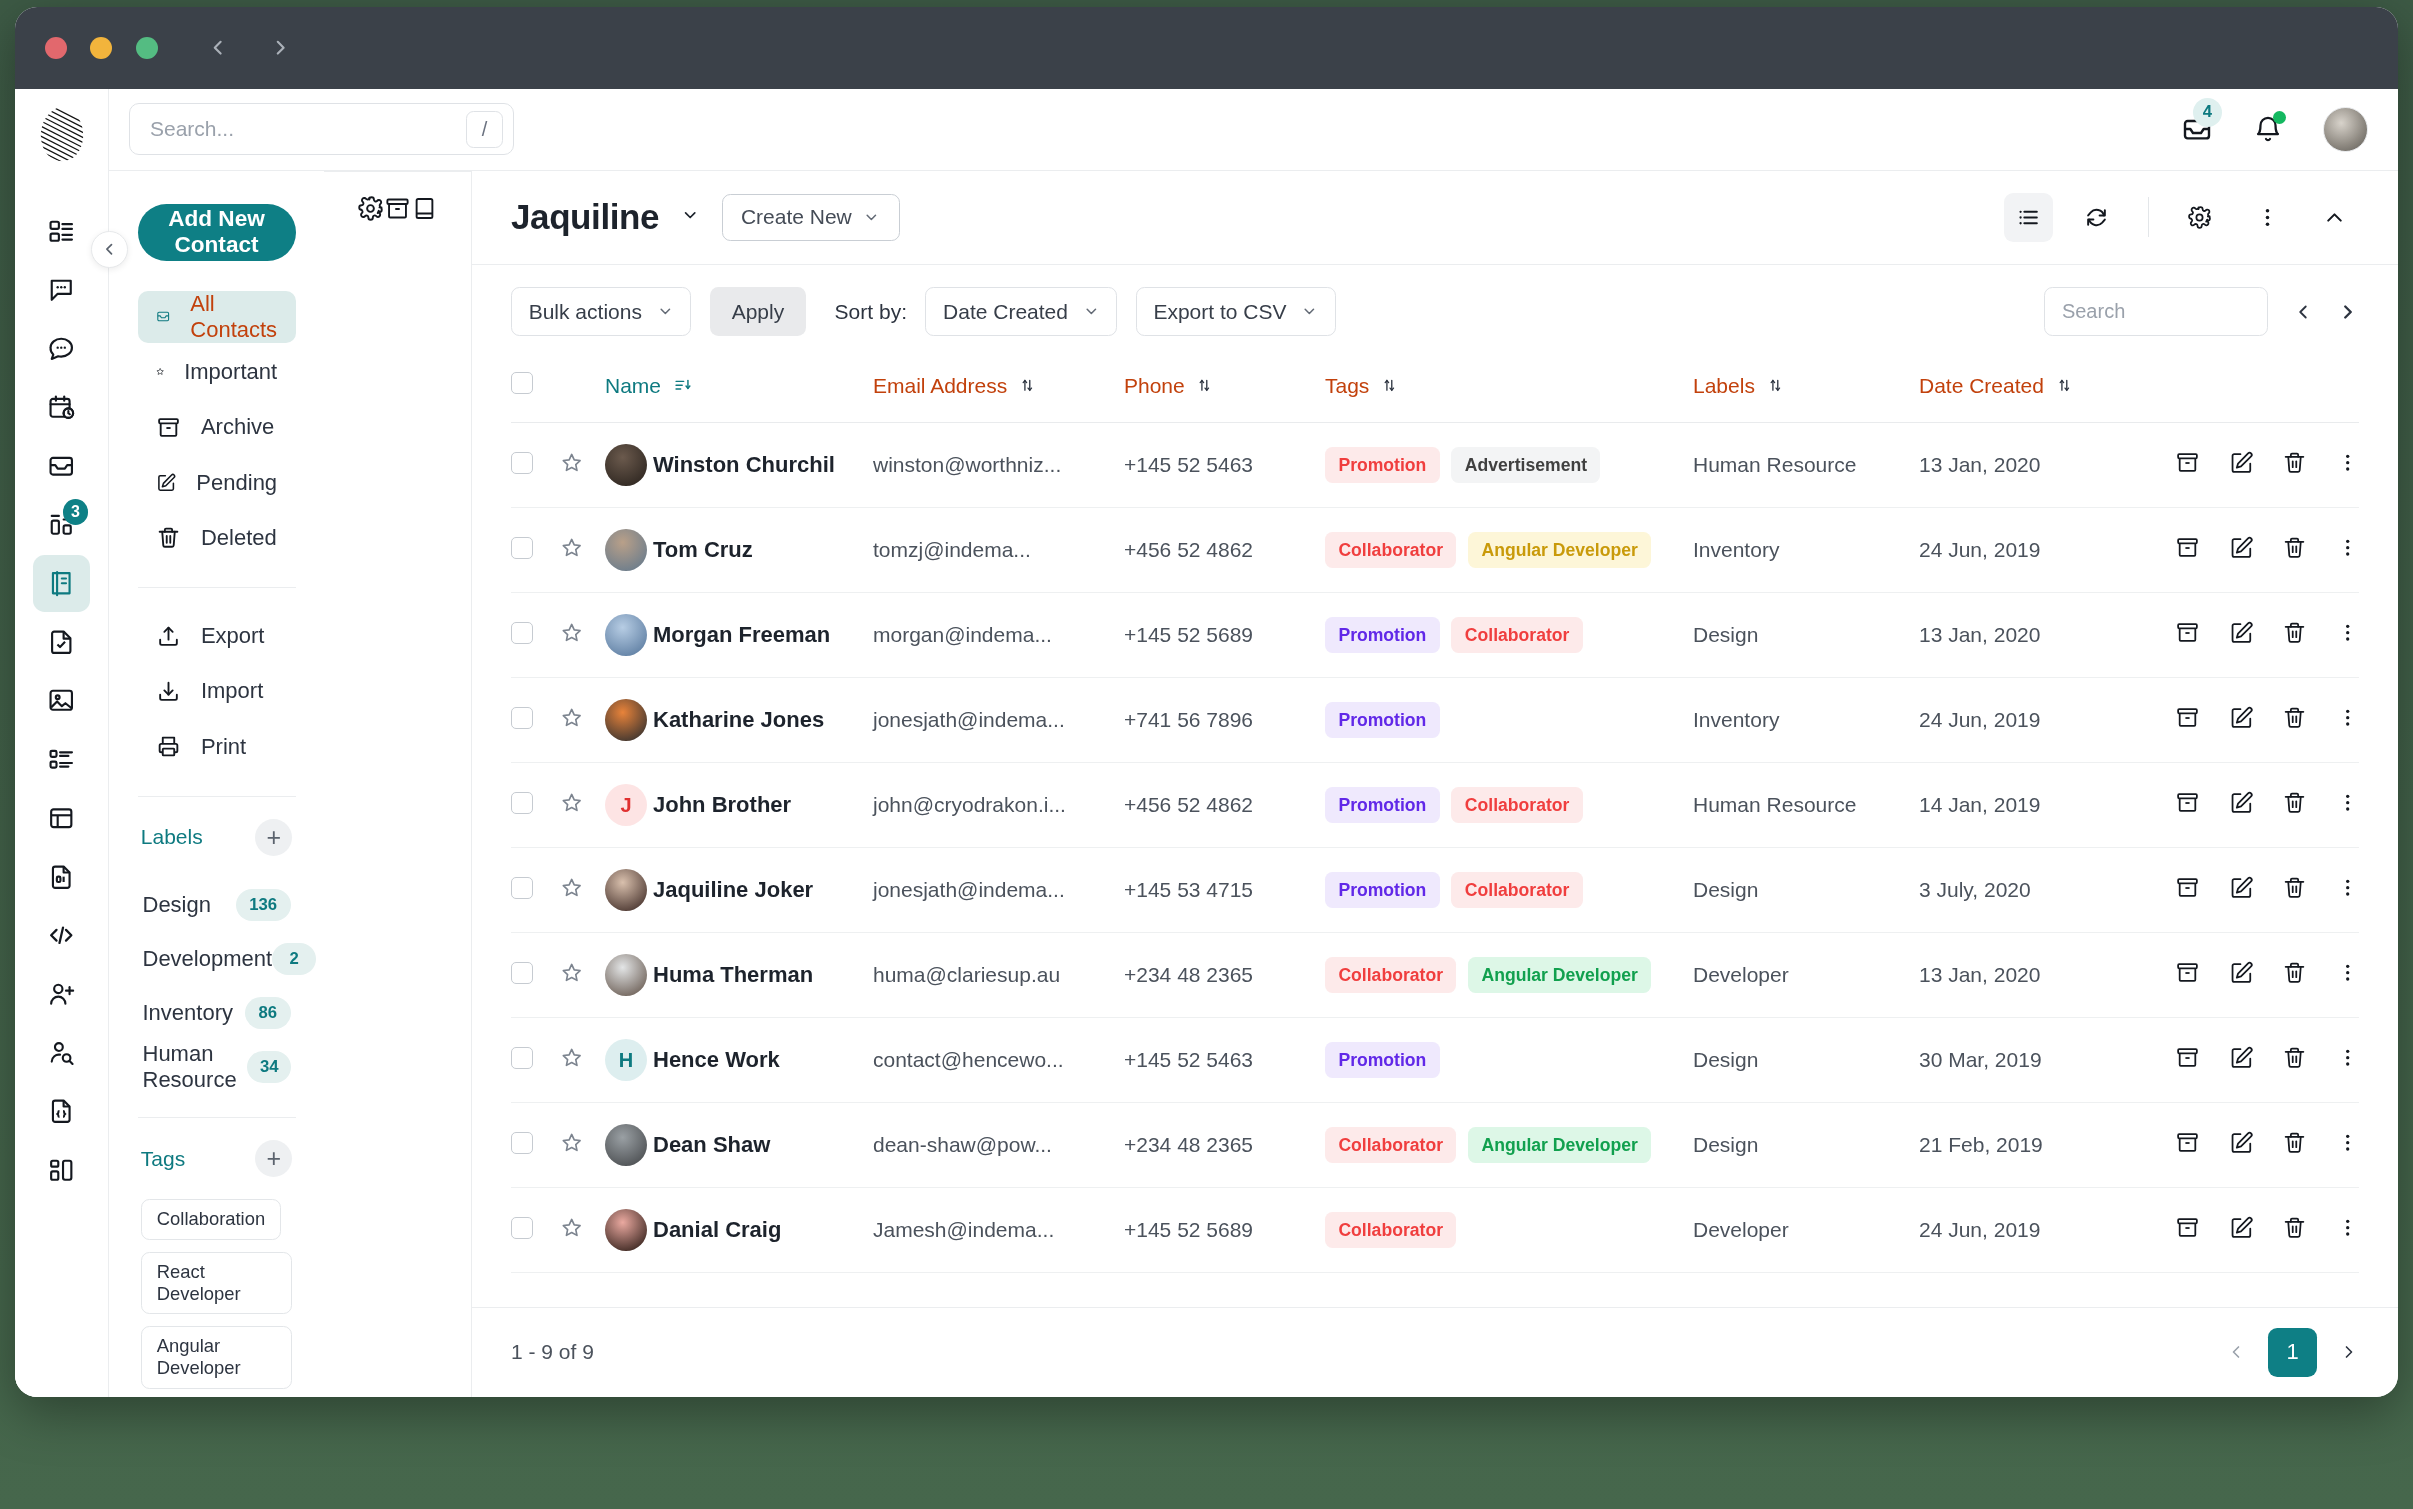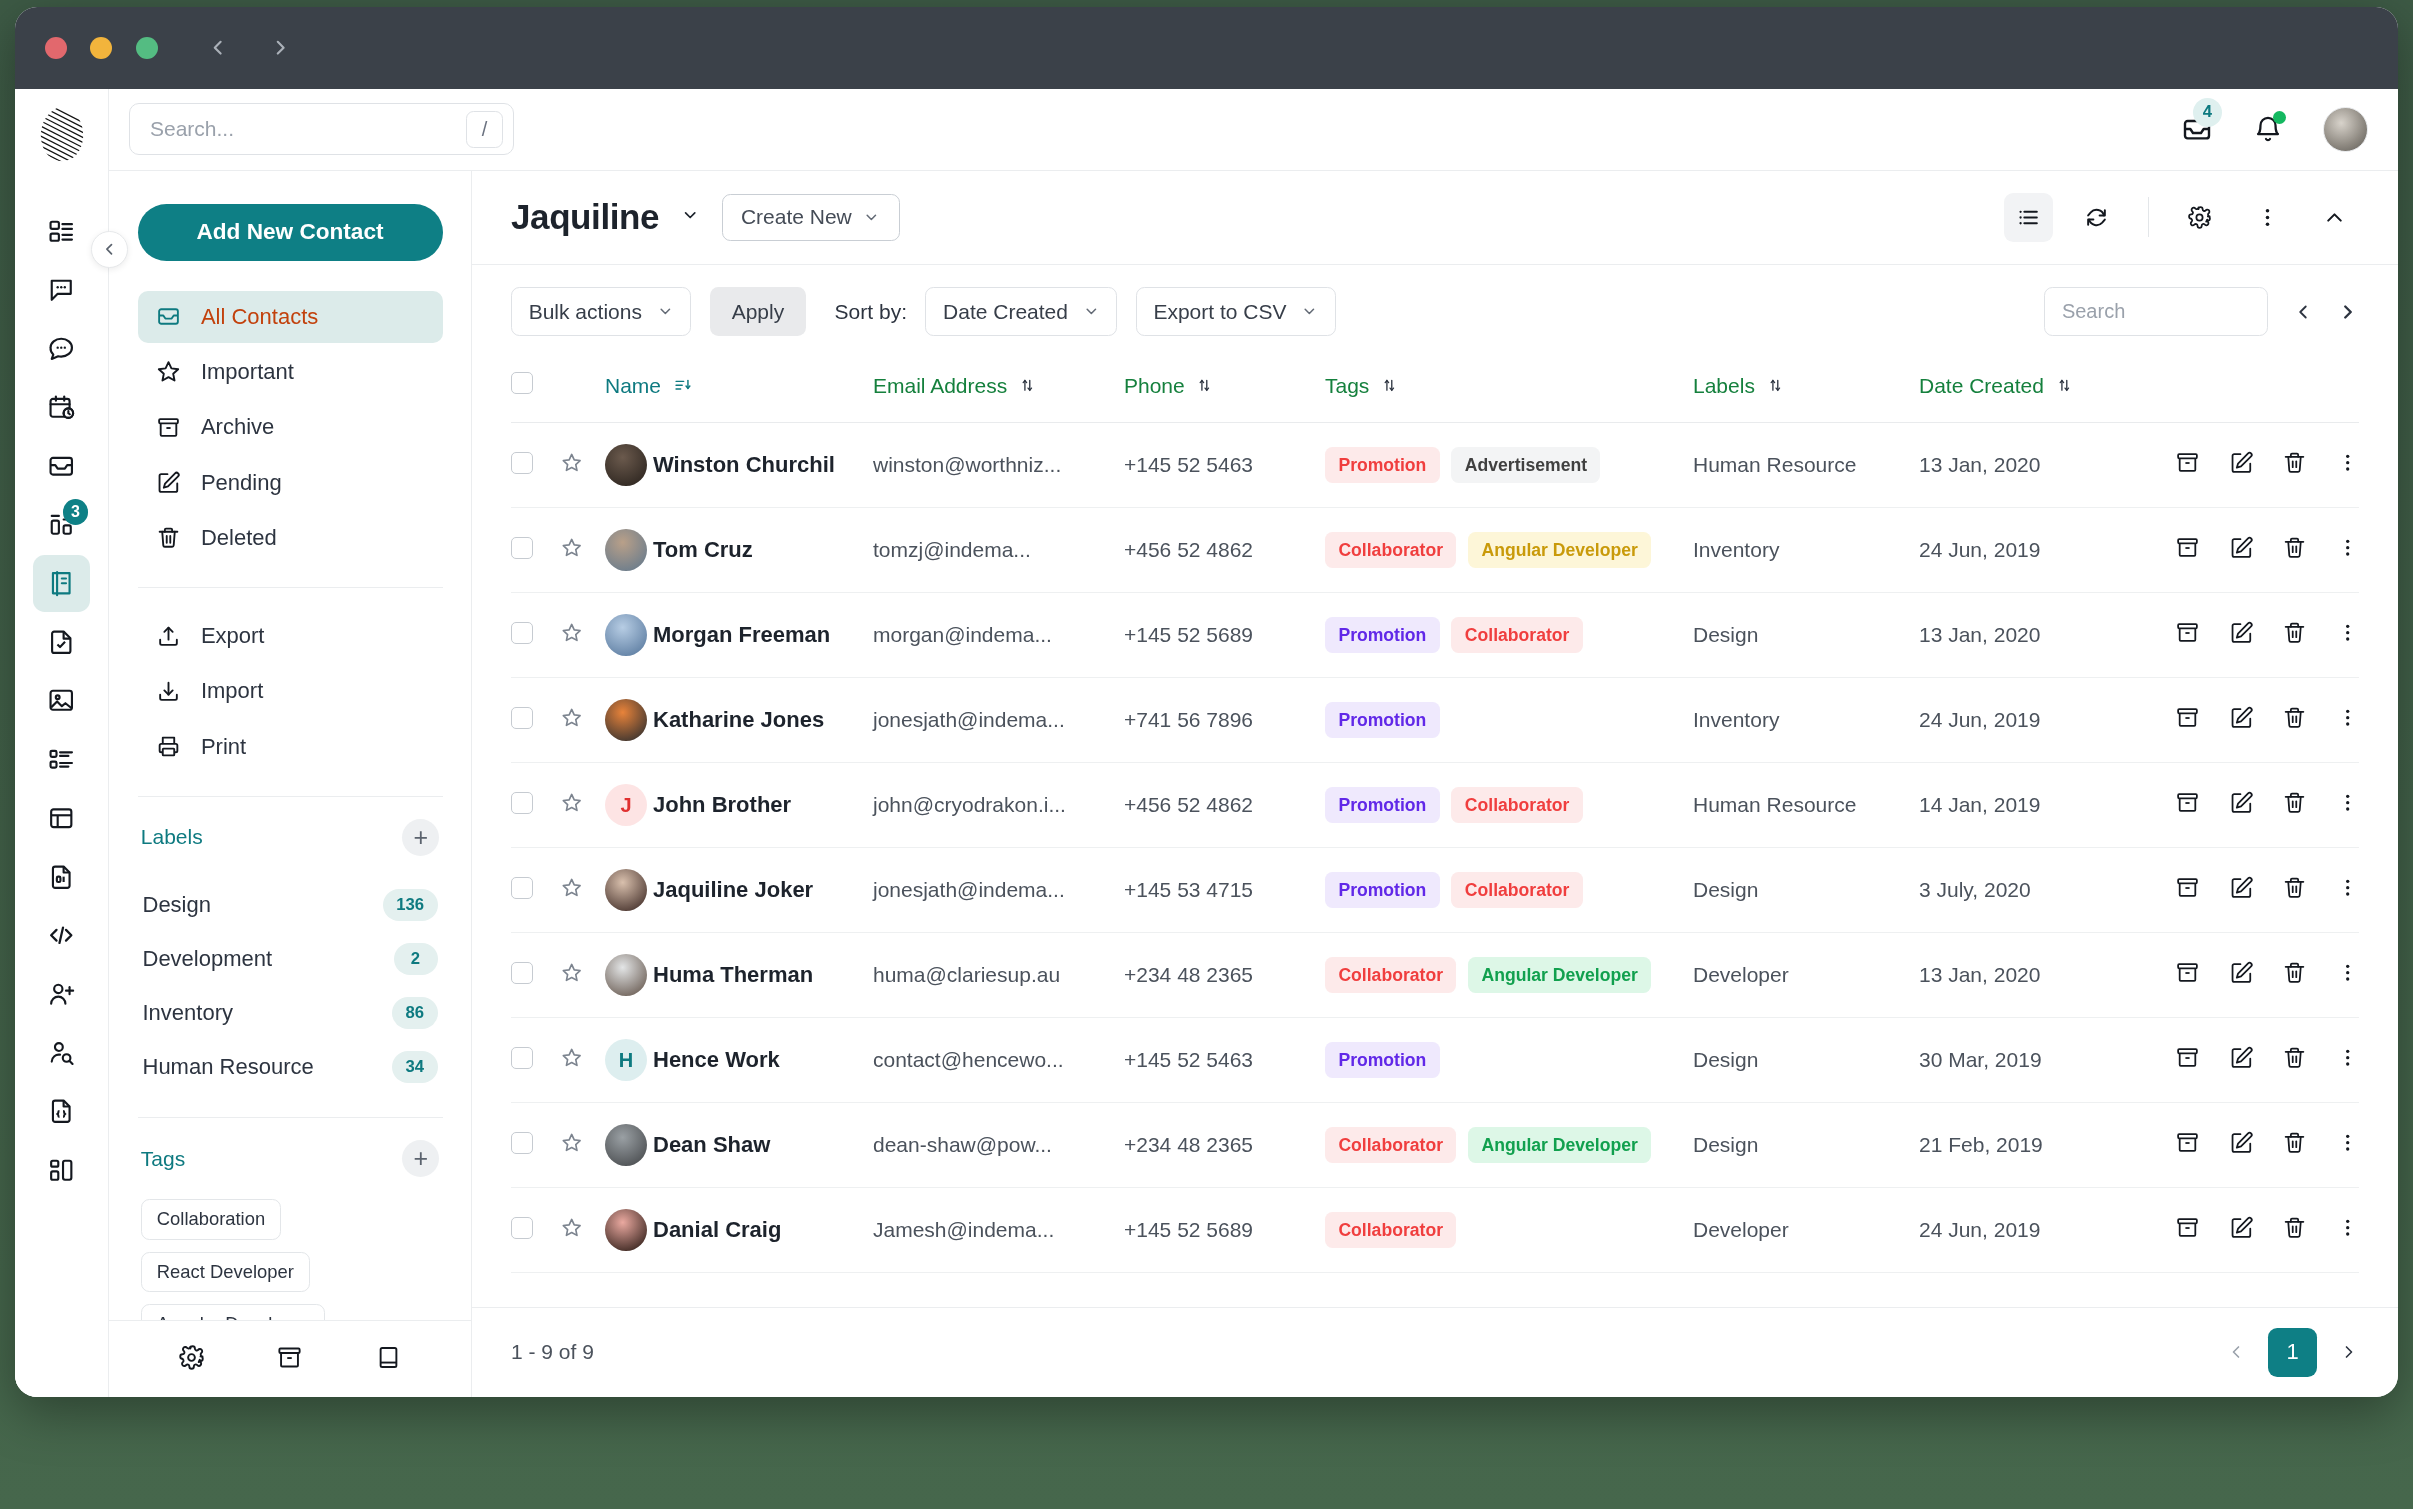--- a/index.html
+++ b/index.html
@@ -104,21 +104,21 @@
     border: 1.7px solid #e6e8ea;
   }
 
   
   .bodysplit { flex: 1; display: flex; min-height: 0; position: relative; }
 
   
   .sidebar {
     width: 363px; flex: 0 0 363px;
     border-right: 0.8px solid #ebedef;
-    display: flex; flex-direction: column;
+    display: flex; flex-direction: row;
     background: #fff; position: relative;
   }
   .sidebar-scroll { flex: 1; overflow: hidden; padding: 0 28.5px; }
   .add-btn {
     margin: 33px 0 30px; width: 100%; height: 57px;
     background: #0e7f85; color: #fff; border: none; border-radius: 837px;
     font-size: 22.6px; font-weight: 700; cursor: pointer;
     font-family: "Liberation Sans", sans-serif;
   }
   .nav-item {
@@ -213,21 +213,21 @@
     padding: 0 16.7px; font-size: 20px; color: #373e49; outline: none;
     font-family: "Liberation Sans", sans-serif;
   }
   .tbl-search::placeholder { color: #9aa1ab; }
   .pagearrow { color: #2d3440; display: flex; align-items: center; cursor: pointer; }
 
   
   .table-wrap { flex: 1; overflow: hidden; padding: 0 39px; }
   table { width: 100%; border-collapse: collapse; }
   thead th {
-    text-align: left; font-size: 21px; color: #15803d; font-weight: 500;
+    text-align: left; font-size: 21px; color: #c2410c; font-weight: 500;
     padding: 13.4px 0 23.4px; border-bottom: 0.8px solid #e9ebed;
     white-space: nowrap;
   }
   thead th.namecol { color: #0e7a80; }
   .th-inner { display: flex; align-items: center; gap: 11.7px; }
   tbody td {
     padding: 0; height: 85px; border-bottom: 0.8px solid #eef0f1;
     font-size: 21px; color: #4b525c; vertical-align: middle;
   }
   .cb {

